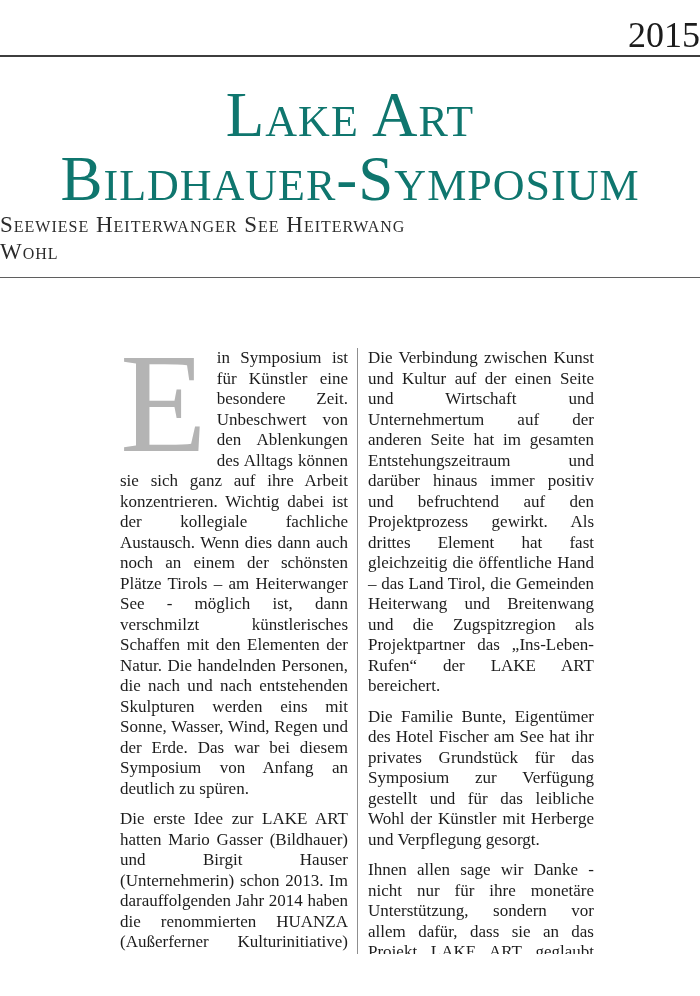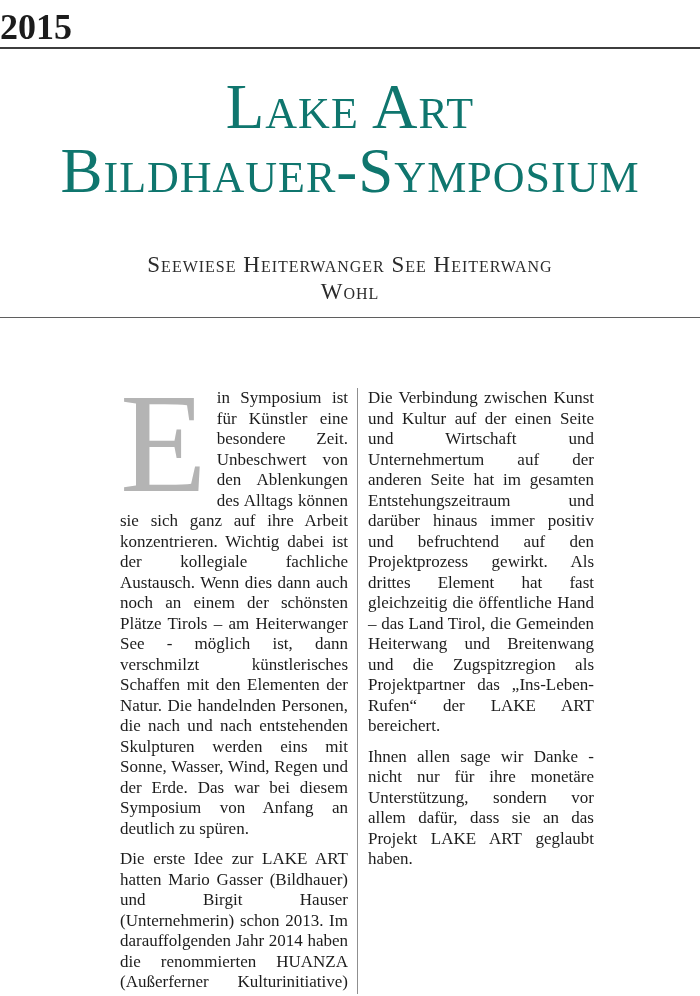--- a/index.html
+++ b/index.html
@@ -7,44 +7,41 @@
     position: relative;
     width: 700px;
     height: 996px;
     margin: 0 auto;
     background: #ffffff;
     overflow: hidden;
     font-family: "Liberation Serif", "DejaVu Serif", serif;
     color: var(--text, #1c1c1c);
   }
   .year {
-    text-align: left;
+    text-align: right;
     font-size: 36px;
     line-height: 34px;
-    padding-top: 10px;
+    padding-top: 18px;
     color: var(--text, #1c1c1c);
-    font-weight: bold;
   }
   .rule-top {
     height: 2px;
     background: var(--rule_dark, #3d3d3d);
     margin-top: 3px;
   }
   .title {
     margin-top: 26px;
     text-align: center;
     font-variant: small-caps;
     font-size: 63px;
     line-height: 64px;
     letter-spacing: 1px;
     color: #0f766e;
   }
   .subtitle {
-    margin-top: 48px;
-    text-align: center;
     font-variant: small-caps;
     font-size: 23px;
     line-height: 27px;
     letter-spacing: 1px;
     color: #2b2b2b;
   }
   .rule-sub {
     height: 1px;
     background: var(--rule_light, #5f5f5f);
     margin-top: 12px;
@@ -98,18 +95,19 @@
       <p>
         <span class="dropcap">E</span><span>in Symposium ist für Künstler eine besondere Zeit. Unbeschwert von den Ablenkungen des Alltags können sie sich ganz auf ihre Arbeit konzentrieren. Wichtig dabei ist der kollegiale fachliche Austausch. Wenn dies dann auch noch an einem der schönsten Plätze Tirols – am Heiterwanger See - möglich ist, dann verschmilzt künstlerisches Schaffen mit den Elementen der Natur. Die handelnden Personen, die nach und nach entstehenden Skulpturen werden eins mit Sonne, Wasser, Wind, Regen und der Erde. Das war bei diesem Symposium von Anfang an deutlich zu spüren.</span>
       </p>
       <p>Die erste Idee zur LAKE ART hatten Mario Gasser (Bildhauer) und Birgit Hauser (Unternehmerin) schon 2013. Im darauffolgenden Jahr 2014 haben die renommierten HUANZA (Außerferner Kulturinitiative) ihre Unterstützung zugesagt und auch die Wirtschaftskammer Reutte.</p>
     </div>
 
     <div class="col-divider"></div>
 
     <div class="col col-right">
       <p>Die Verbindung zwischen Kunst und Kultur auf der einen Seite und Wirtschaft und Unternehmertum auf der anderen Seite hat im gesamten Entstehungszeitraum und darüber hinaus immer positiv und befruchtend auf den Projektprozess gewirkt. Als drittes Element hat fast gleichzeitig die öffentliche Hand – das Land Tirol, die Gemeinden Heiterwang und Breitenwang und die Zugspitzregion als Projektpartner das „Ins-Leben-Rufen“ der LAKE ART bereichert.</p>
+      <p>Die Familie Bunte, Eigentümer des Hotel Fischer am See hat ihr privates Grundstück für das Symposium zur Verfügung gestellt und für das leibliche Wohl der Künstler mit Herberge und Verpflegung gesorgt.</p>
       <p>Ihnen allen sage wir Danke - nicht nur für ihre monetäre Unterstützung, sondern vor allem dafür, dass sie an das Projekt LAKE ART geglaubt haben.</p>
 
     </div>
 
   </div>
 </div>
 
 </body></html>

